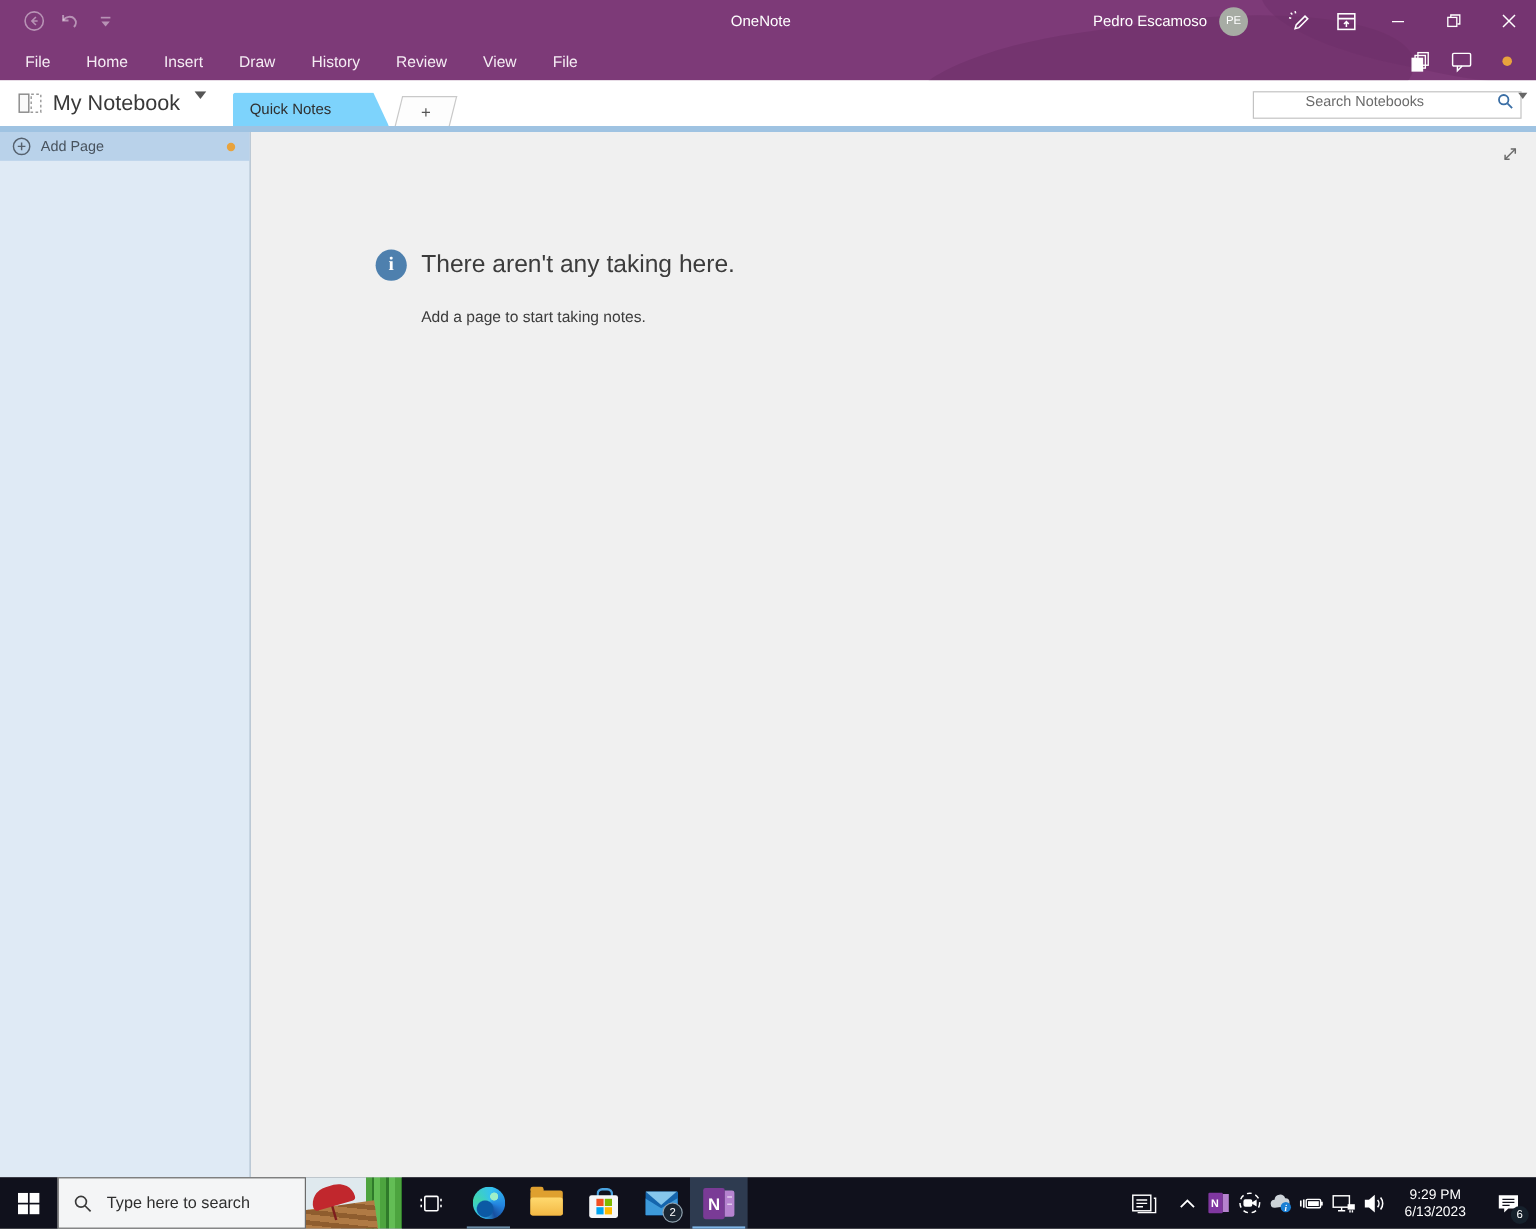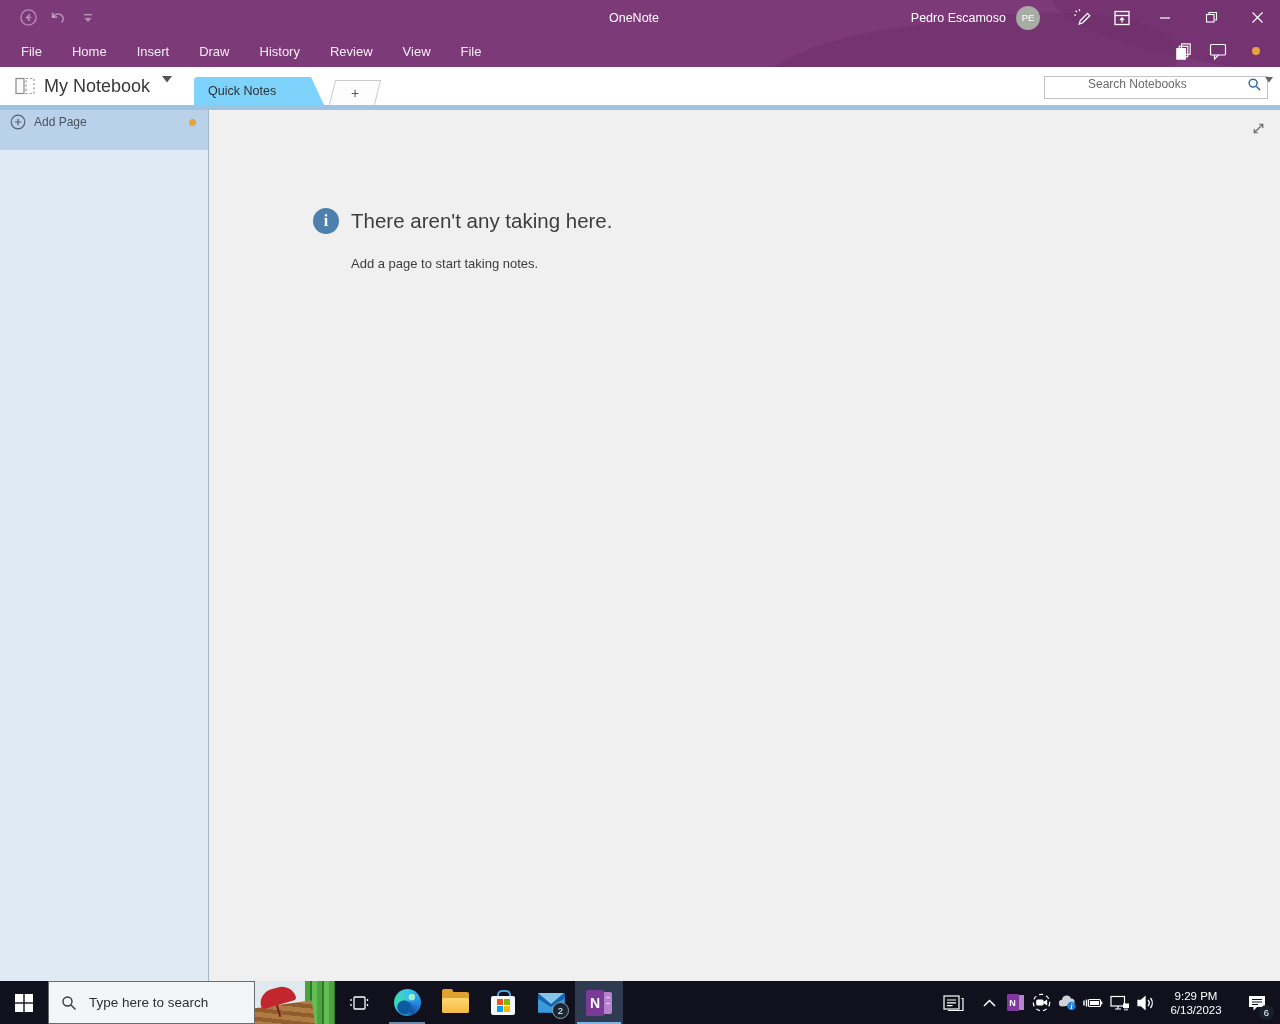--- a/index.html
+++ b/index.html
@@ -45,21 +45,21 @@
     font-family:"Liberation Sans","DejaVu Sans",sans-serif;}
   .nb-search input::placeholder{color:#6a6a6a;}
   .nb-search .mag{margin-right:3px;}
   .nb-search .caret{margin-right:4px;}
 
   .section-strip{position:absolute;left:0;top:105px;width:1280px;height:5px;background:#9fc3e2;}
 
   
   .workspace{position:absolute;left:0;top:110px;width:1280px;height:871px;display:flex;}
   .sidebar{width:208px;background:#dfeaf5;border-right:1px solid #a3b6c6;position:relative;}
-  .addpage-row{height:24px;background:#b9d2ea;display:flex;align-items:center;padding:0 12px 16px 10px;}
+  .addpage-row{height:24px;background:#b9d2ea;display:flex;align-items:center;padding:0 12px 0 10px;}
   .addpage-label{font-size:12px;color:#48535e;margin-left:8px;flex:1;}
   .addpage-dot{width:7px;height:7px;border-radius:50%;background:#e8a33d;}
   .content{flex:1;background:#f0f0f0;position:relative;}
   .expand-btn{position:absolute;right:12px;top:8px;width:20px;height:20px;display:flex;align-items:center;justify-content:center;}
   .empty{position:absolute;left:104px;top:98px;}
   .empty-head{display:flex;align-items:center;}
   .info-circle{width:26px;height:26px;border-radius:50%;background:#4e80ae;color:#fff;display:flex;
     align-items:center;justify-content:center;font-size:16px;font-weight:bold;font-family:"Liberation Serif",serif;}
   .empty-title{margin-left:12px;font-size:20.5px;color:#3c3c3c;}
   .empty-sub{margin:22px 0 0 38px;font-size:13px;color:#3c3c3c;}

